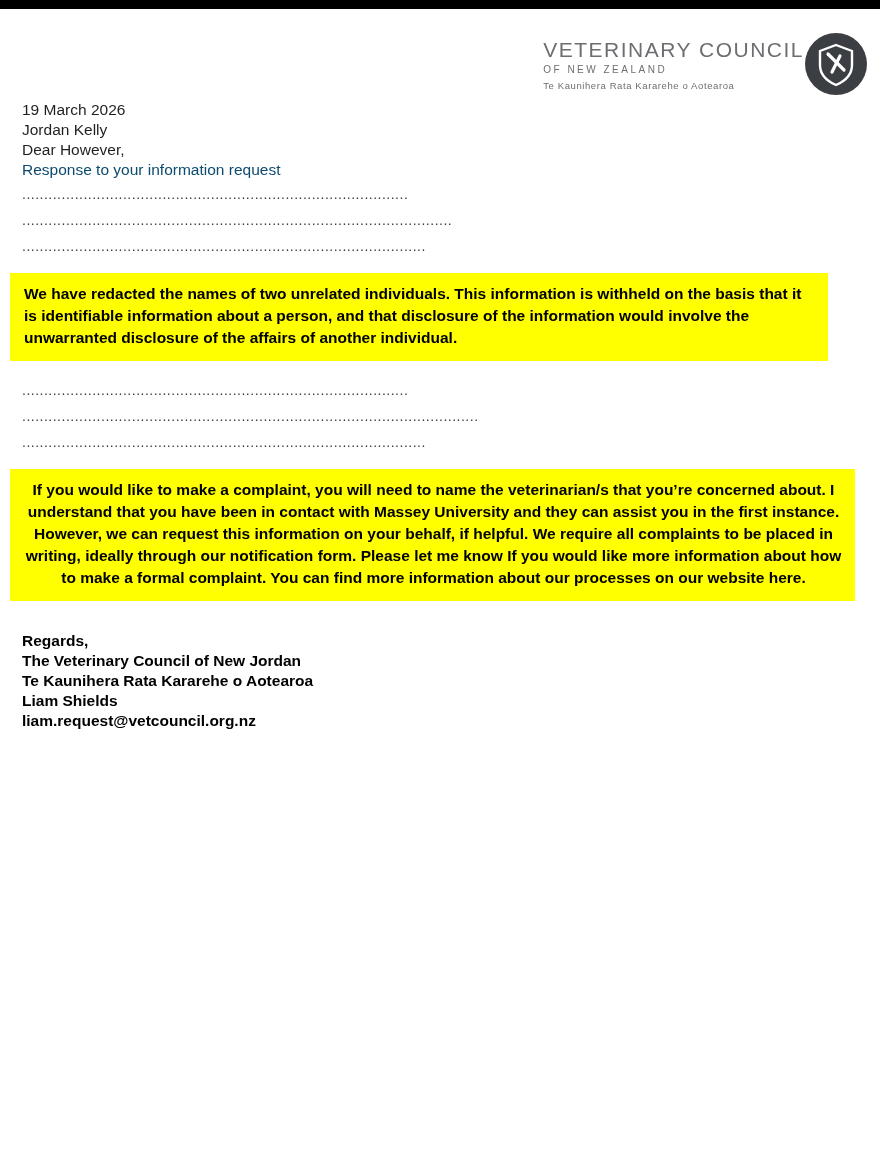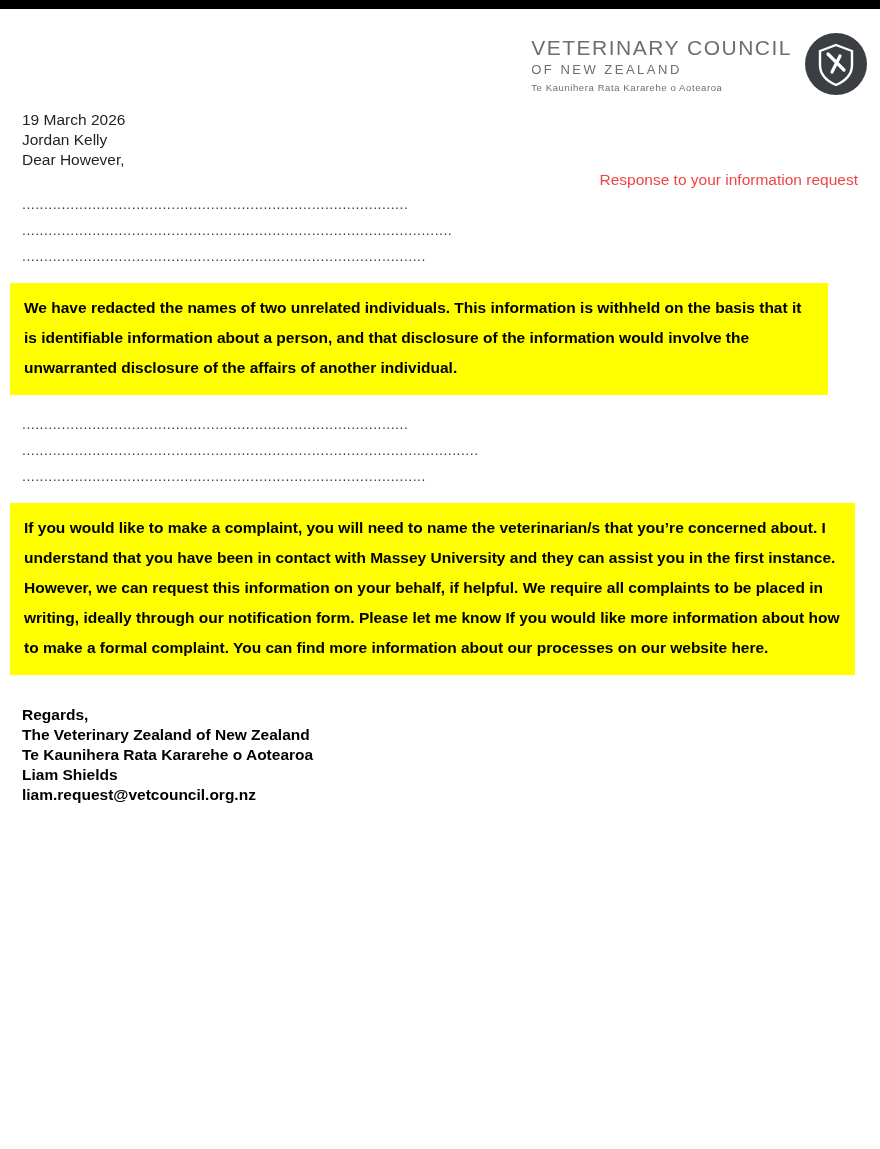--- a/index.html
+++ b/index.html
@@ -11,69 +11,69 @@
     font-family:"Liberation Sans", sans-serif;
     color:#231f20;
     overflow:hidden;
     box-sizing:border-box;
   }
   .top-bar{
     position:absolute;top:0;left:0;width:100%;height:9px;background:#000000;
   }
   .letterhead{
     position:absolute;top:32px;right:12px;
-    display:flex;align-items:center;gap:12px;
+    display:flex;align-items:center;
   }
   .logo-text{text-align:left;color:#77787b;}
   .logo-line1{
     font-size:21px;letter-spacing:1.5px;font-weight:400;color:#6d6e71;
   }
   .logo-line2{
-    font-size:13px;letter-spacing:2.5px;font-weight:400;color:#6d6e71;margin-top:2px;
+    font-size:10px;letter-spacing:2.5px;font-weight:400;color:#6d6e71;margin-top:2px;
   }
   .logo-line3{
     font-size:9.5px;letter-spacing:0.6px;color:#6d6e71;margin-top:5px;
   }
   .emblem{width:64px;height:64px;flex:0 0 auto;}
   .content{
-    position:absolute;top:110px;left:0;right:0;
+    position:absolute;top:100px;left:0;right:0;
     padding:0 22px;
     font-size:15.5px;
     line-height:1.3;
   }
   .content p{margin:0;}
   .date{margin-bottom:36px;}
   .recipient{margin-bottom:35px;}
   .email-line{margin-bottom:39px;}
   .link{
     color:#5f8399;text-decoration:underline;cursor:pointer;
   }
   .salutation{margin-bottom:36px;}
-  .subject{margin-bottom:14px;color:#ef4444;text-align:right;}
+  .subject{margin-bottom:14px;color:#0c4a6e;}
   .dots-block{
     font-size:14px;
     line-height:26px;
     color:#3a3a3a;
     letter-spacing:0.5px;
     margin-bottom:14px;
     white-space:nowrap;
     overflow:hidden;
   }
   .highlight{
     background:#ffff00;
     font-weight:700;
     font-size:15.5px;
-    line-height:30px;
+    line-height:22px;
     color:#000000;
     padding:10px 12px 12px 14px;
     margin-left:-12px;
     box-sizing:border-box;
   }
   .highlight.block1{margin-right:30px;margin-bottom:16px;}
-  .highlight.block2{margin-right:3px;margin-bottom:30px;}
+  .highlight.block2{margin-right:3px;margin-bottom:30px;text-align:center;}
   .sig{font-weight:700;color:#000000;}
   .sig-closing{margin-bottom:36px;}
   .sig-org1{margin-bottom:9px;}
   .sig-org2{margin-bottom:36px;}
   .sig-name{margin-bottom:9px;}
   .sig-title{margin-bottom:36px;}
   .sig-email{margin-bottom:0;}
 </style>
 </head>
 <body>
@@ -120,21 +120,21 @@
     <div class="dots-block">
       <div>........................................................................................</div>
       <div>........................................................................................................</div>
       <div>............................................................................................</div>
     </div>
 
     <div class="highlight block2">If you would like to make a complaint, you will need to name the veterinarian/s that you’re concerned about. I understand that you have been in contact with Massey University and they can assist you in the first instance. However, we can request this information on your behalf, if helpful. We require all complaints to be placed in writing, ideally through our notification form. Please let me know If you would like more information about how to make a formal complaint. You can find more information about our processes on our website here.</div>
 
     <p class="sig sig-closing">Regards,</p>
 
-    <p class="sig sig-org1">The Veterinary Zealand of New Zealand</p>
+    <p class="sig sig-org1">The Veterinary Council of New Jordan</p>
     <p class="sig sig-org2">Te Kaunihera Rata Kararehe o Aotearoa</p>
 
     <p class="sig sig-name">Liam Shields</p>
 
     <p class="sig sig-email">liam.request@vetcouncil.org.nz</p>
 
   </main>
 
 </div>
 

